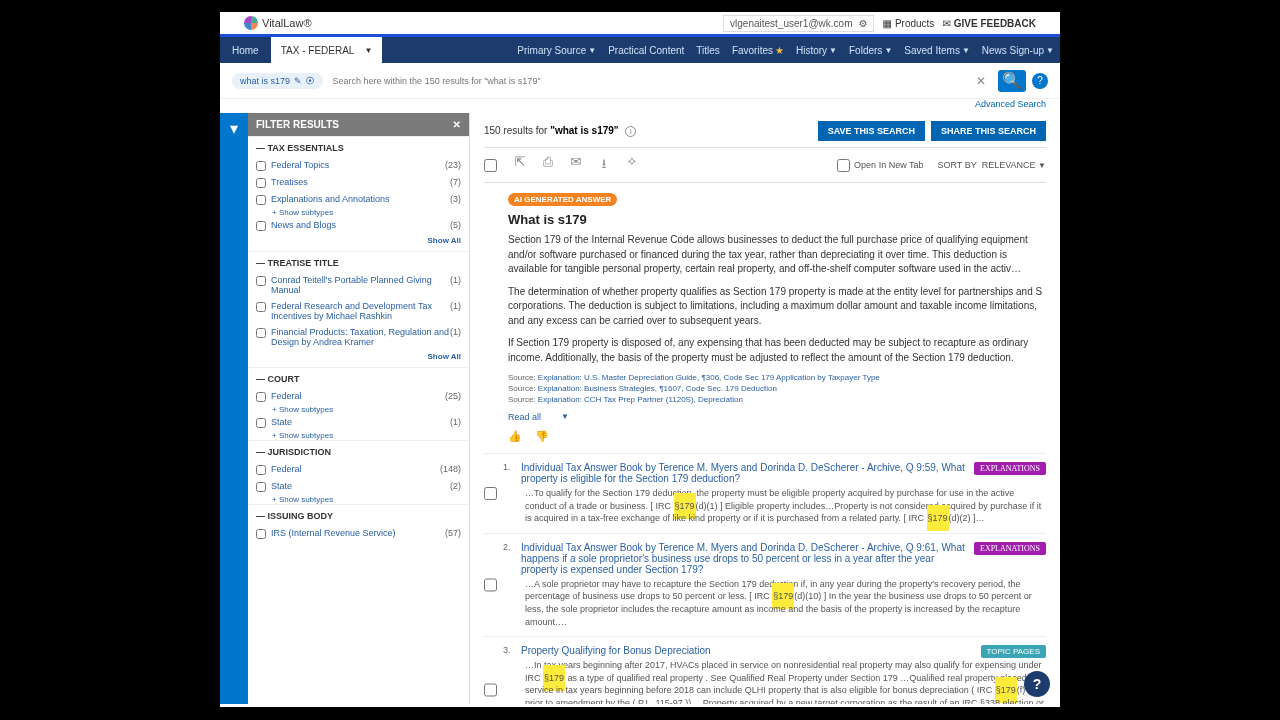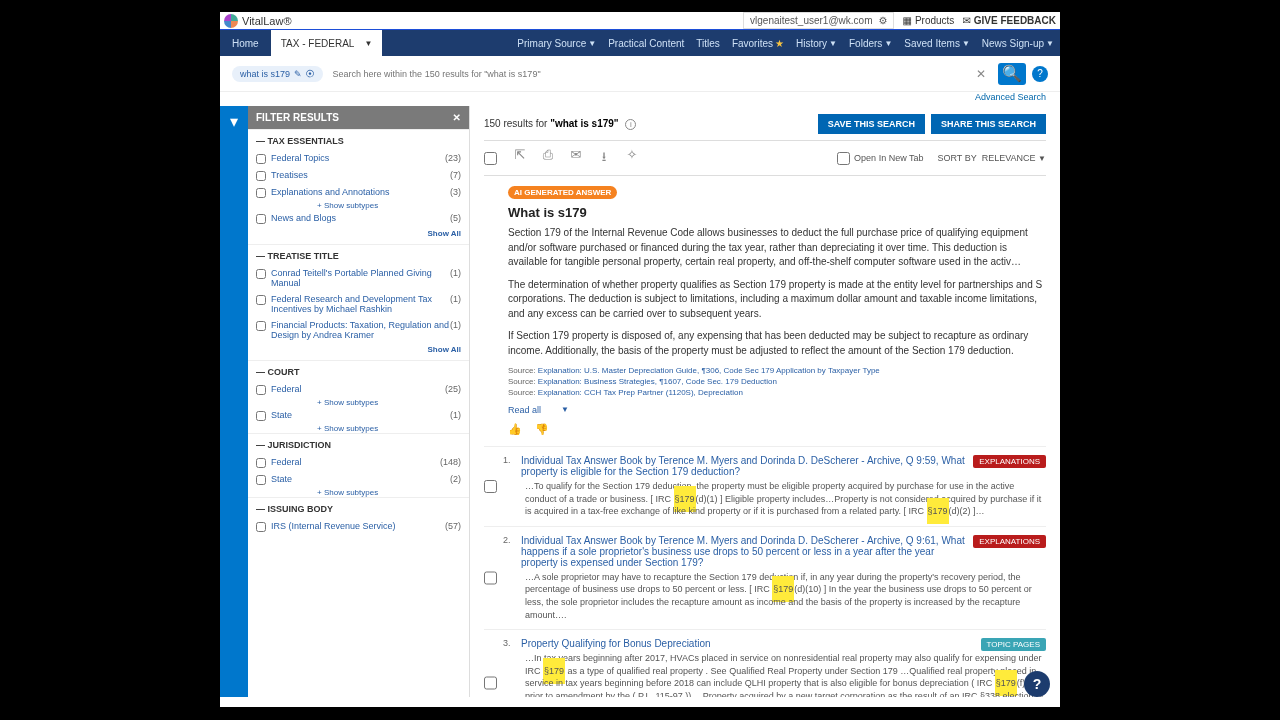--- a/index.html
+++ b/index.html
@@ -1,20 +1,20 @@
 <!DOCTYPE html>
 <html><head>
 <meta charset="utf-8">
 <style>
 * { margin: 0; padding: 0; box-sizing: border-box; font-family: Arial, sans-serif; }
 body { background: #000; display: flex; justify-content: center; align-items: flex-start; height: 720px; overflow: hidden; }
 .app-wrap { width: 840px; height: 695px; background: #fff; margin-top: 12px; position: relative; overflow: hidden; }
 
 
-.topbar { height: 18px; border-bottom: 1px solid #1d4ed8; display: flex; align-items: center; padding: 0 4px; font-size: 10px; }
+.topbar { height: 25px; border-bottom: 3px solid #1d4ed8; display: flex; align-items: center; padding: 0 24px; font-size: 10px; }
 .logo-area { display: flex; align-items: center; gap: 4px; flex: 1; }
 .logo-icon { width: 14px; height: 14px; border-radius: 50%; background: conic-gradient(#4a9 0 90deg,#e85 90deg 180deg,#48c 180deg 270deg,#a4c 270deg); }
 .logo-text { font-size: 11px; font-weight: 500; color: #333; }
 .user-box { border: 1px solid #ddd; padding: 2px 6px; display: flex; align-items: center; gap: 6px; color: #555; }
 .top-link { margin-left: 8px; display: flex; align-items: center; gap: 3px; color: #333; }
 
 
 .navbar { height: 26px; background: #1d3c6e; display: flex; align-items: center; font-size: 10px; color: #fff; }
 .nav-home { padding: 0 12px; color: #cde0f5; }
 .nav-tab { background: #fff; color: #333; height: 26px; display: flex; align-items: center; padding: 0 10px; gap: 10px; }
@@ -38,21 +38,21 @@
 
 .filter-col { width: 250px; display: flex; }
 .filter-icon-strip { width: 28px; background: #0077cc; color: #fff; display: flex; justify-content: center; padding-top: 6px; }
 .filter-panel { flex: 1; background: #fff; border-right: 1px solid #ddd; overflow-y: auto; font-size: 9px; }
 .filter-head { background: #7a7a7a; color: #fff; padding: 6px 8px; font-size: 10px; font-weight: bold; display: flex; justify-content: space-between; }
 .section-head { padding: 6px 8px 4px; font-weight: bold; font-size: 9px; color: #333; border-top: 1px solid #eee; }
 .frow { display: flex; align-items: flex-start; padding: 3px 8px; }
 .frow input { margin-right: 5px; margin-top: 1px; width: 10px; height: 10px; flex-shrink: 0; }
 .frow-label { color: #2a5fa5; flex: 1; }
 .frow-count { color: #666; }
-.subtypes { color: #2a5fa5; font-size: 8px; padding-left: 24px; margin-left: 45px; }
+.subtypes { color: #2a5fa5; font-size: 8px; padding-left: 24px; }
 .showall { text-align: right; color: #2a5fa5; font-size: 8px; padding: 2px 8px 6px; font-weight: bold; }
 
 
 .results-col { flex: 1; overflow-y: auto; padding: 8px 14px 40px; font-size: 9px; position: relative; }
 .results-head { display: flex; align-items: center; margin-bottom: 6px; }
 .rcount { font-size: 10px; color: #333; }
 .rcount b { color: #000; }
 .info-circ { display:inline-flex; width:11px; height:11px; border:1px solid #888; border-radius:50%; align-items:center; justify-content:center; font-size:8px; color:#888; margin-left:4px;}
 .btn-blue { background: #0066b3; color: #fff; font-size: 9px; padding: 5px 10px; border: none; font-weight: bold; margin-left: 6px; }
 
@@ -71,21 +71,21 @@
 .readall { color: #2a5fa5; font-size: 9px; margin: 6px 0 8px; display: inline-flex; gap: 20px; }
 .thumbs { display: flex; gap: 14px; font-size: 11px; color: #777; margin-bottom: 10px; }
 
 .result-item { display: flex; gap: 6px; padding: 8px 0; border-top: 1px solid #eee; }
 .rnum { width: 12px; color: #666; }
 .rbody { flex: 1; }
 .rtitle { color: #2a5fa5; font-size: 10px; margin-bottom: 3px; }
 .rexcerpt { color: #555; font-size: 9px; line-height: 1.4; padding-left: 4px; }
 .hl { background: #ffeb3b; padding: 8px 1px; }
 .tag { float: right; font-size: 8px; color: #fff; padding: 2px 6px; border-radius: 2px; margin-left: 6px; }
-.tag-expl { background: #b91c1c; }
+.tag-expl { background: #a21caf; font-family: Liberation Serif, serif; }
 .tag-topic { background: #3aa5b5; }
 
 .float-help { position: absolute; right: 10px; bottom: 10px; width: 26px; height: 26px; border-radius: 50%; background: #1d3c6e; color: #fff; display: flex; align-items: center; justify-content: center; font-size: 14px; font-weight: bold; }
 
 .chev { font-size: 8px; }
 input[type=checkbox]{ accent-color:#fff; }
 
 
 .results-col::-webkit-scrollbar, .filter-panel::-webkit-scrollbar { width: 8px; }
 .results-col::-webkit-scrollbar-thumb { background: #bbb; }

